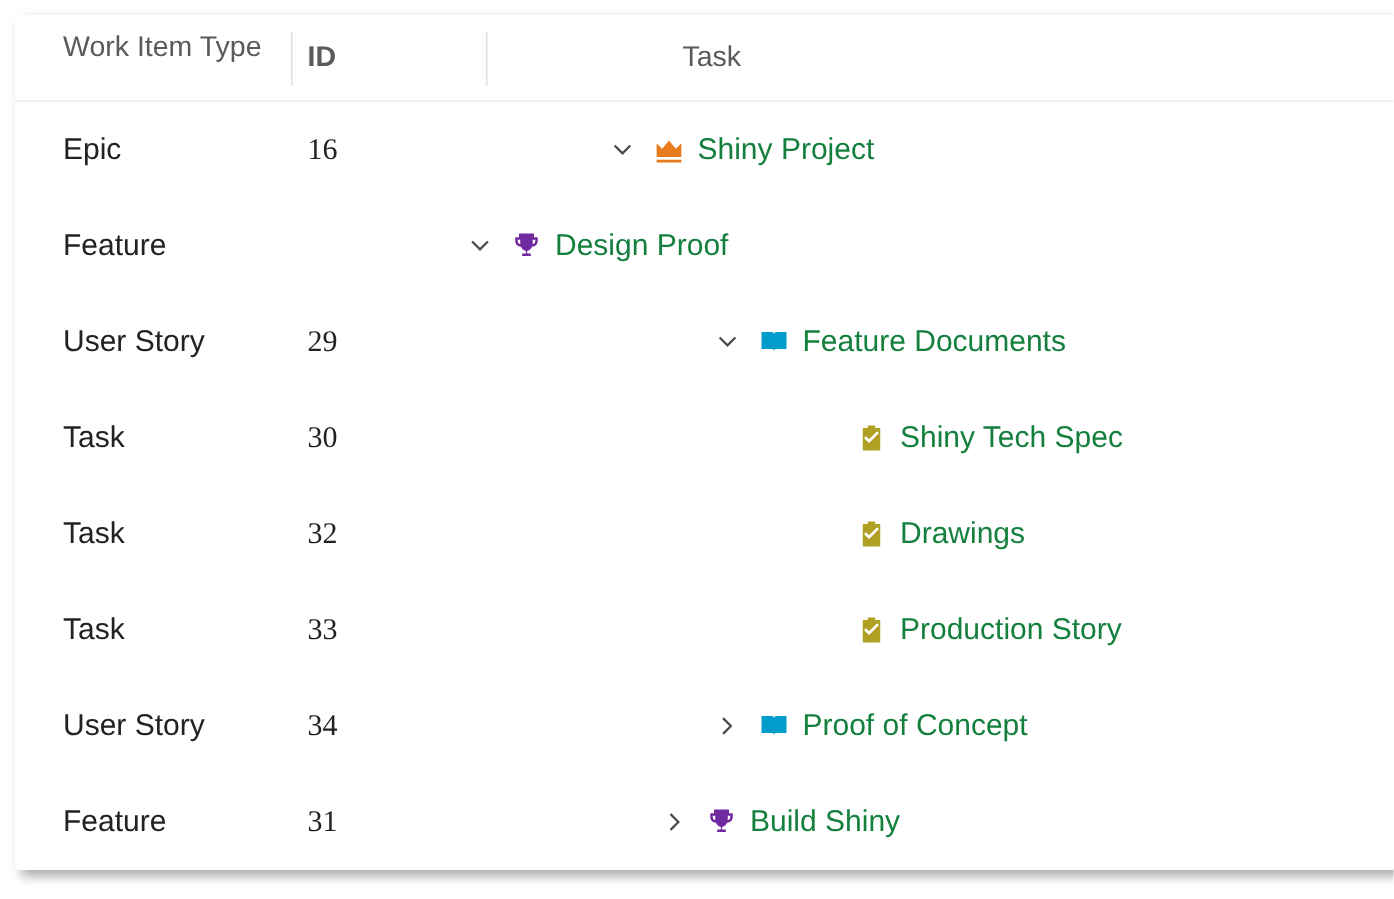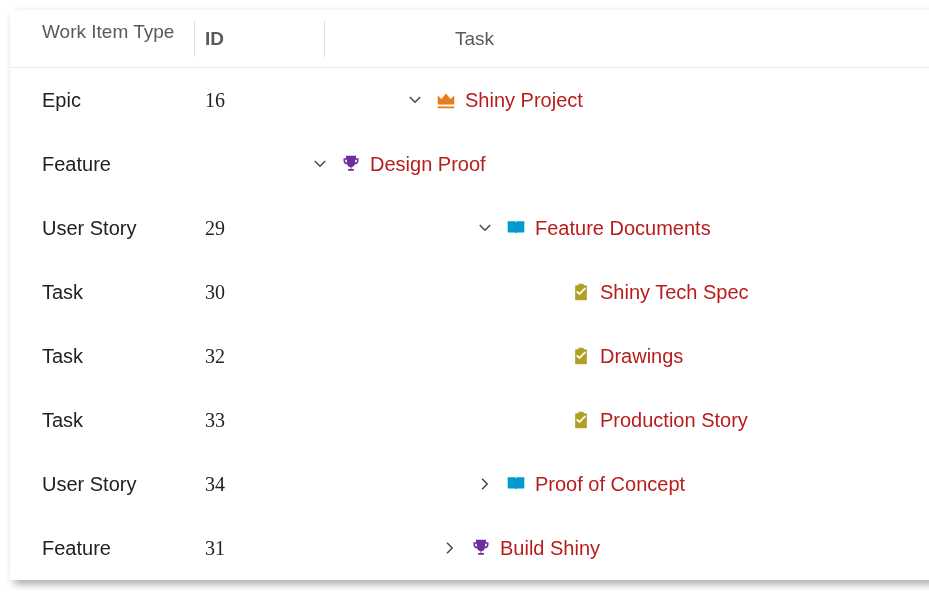--- a/index.html
+++ b/index.html
@@ -83,21 +83,21 @@
     }
     .type-icon {
       width: 22px;
       height: 22px;
       display: inline-flex;
       align-items: center;
       justify-content: center;
       margin-right: 8px;
     }
     .title-text {
-      color: #b91c1c;
+      color: #15803d;
     }
     .indent-0 { padding-left: 80px; }
     .indent-1 { padding-left: 115px; }
     .indent-2 { padding-left: 150px; }
     .indent-3 { padding-left: 215px; }
     .no-chevron { padding-left: 30px; }
   </style>
 </head>
 <body>
 

